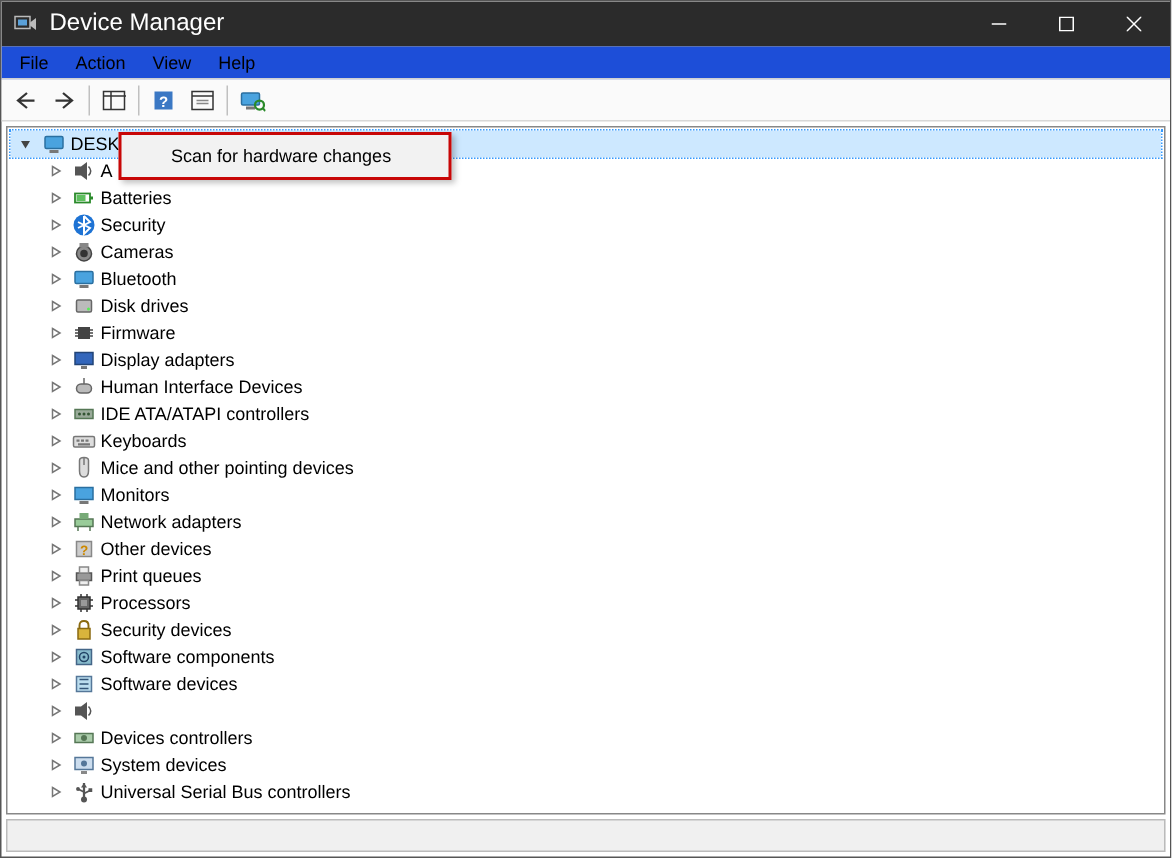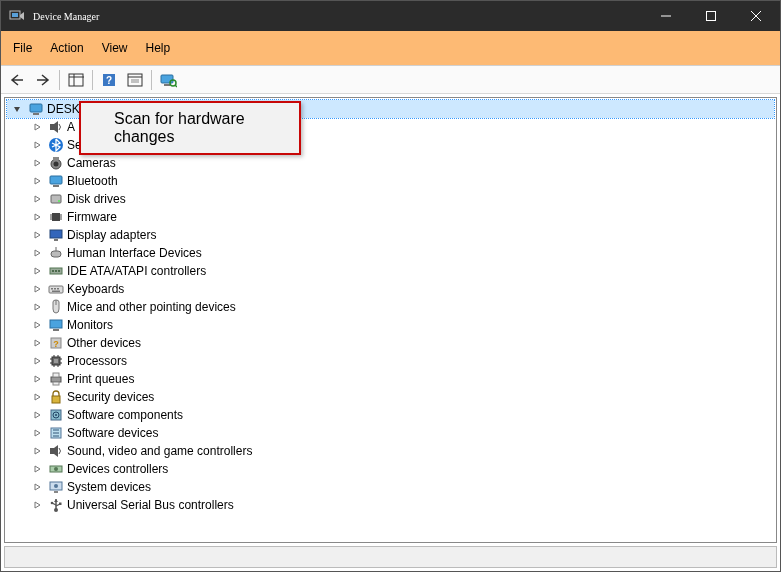--- a/index.html
+++ b/index.html
@@ -1,45 +1,45 @@
 <!DOCTYPE html>
 <html><head>
 <meta charset="utf-8">
 <style>
   * { box-sizing: border-box; }
   html, body { margin:0; padding:0; font-family: "Segoe UI", Tahoma, sans-serif; font-size: 12px; color:#000; background:#fff; }
   .window { width:781px; height:572px; border:1px solid #555; display:flex; flex-direction:column; background:#fff; overflow:hidden; }
   
   .titlebar { height:30px; background:#2b2b2b; color:#fff; display:flex; align-items:center; padding:0 2px 0 8px; }
   .titlebar .app-icon { width:16px; height:16px; margin-right:8px; display:flex; align-items:center; justify-content:center; }
-  .titlebar .title { flex:1; font-size:10px;font-family:Liberation Serif, serif; }
+  .titlebar .title { flex:1; font-size:16px; }
   .titlebar .win-btn { width:45px; height:30px; display:flex; align-items:center; justify-content:center; color:#fff; }
   .titlebar .win-btn svg { stroke:#fff; }
   
-  .menubar { height:22px; background:#fdba74; border-bottom:1px solid #d0d0d0; display:flex; align-items:center; padding:17px 4px; gap:2px; }
+  .menubar { height:22px; background:#1d4ed8; border-bottom:1px solid #d0d0d0; display:flex; align-items:center; padding:4px 4px; gap:2px; }
   .menubar .menu-item { padding:2px 8px; cursor:default; }
   
   .toolbar { height:28px; background:#fafafa; border-bottom:1px solid #d8d8d8; display:flex; align-items:center; padding:0 4px; gap:2px; }
   .tool-btn { width:24px; height:22px; display:flex; align-items:center; justify-content:center; border:1px solid transparent; cursor:default; }
   .tool-sep { width:1px; height:20px; background:#c0c0c0; margin:0 2px; }
   
   .content { flex:1; background:#fff; border:1px solid #888; margin:3px; padding:2px; overflow:auto; position:relative; }
   .tree { list-style:none; margin:0; padding:0; }
   .tree-root > li > .row { padding-left:4px; }
   .tree-children { list-style:none; margin:0; padding:0 0 0 20px; }
   .tree-children > li > .row { padding-left:4px; }
   .row { display:flex; align-items:center; height:18px; white-space:nowrap; cursor:default; }
   .row.selected { background:#cde8ff; outline:1px dotted #3399ff; }
   .expander { width:12px; height:12px; margin-right:2px; display:flex; align-items:center; justify-content:center; color:#555; }
   .expander svg { display:block; }
   .node-icon { width:16px; height:16px; margin:0 3px; display:flex; align-items:center; justify-content:center; }
   .node-label { font-size:12px; }
   
   .context-menu { position:absolute; left:74px; top:3px; width:222px; background:#f2f2f2; border:2px solid #c80707; box-shadow:2px 2px 4px rgba(0,0,0,0.25); padding:3px 3px; z-index:10; }
-  .context-item { padding:4px 18px 4px 30px; font-size:16px; cursor:default; }
+  .context-item { padding:4px 18px 4px 30px; font-size:12px; cursor:default; }
   
   .statusbar { height:22px; background:#f0f0f0; border-top:1px solid #d0d0d0; margin:0 3px 3px 3px; border:1px solid #bbb; }
 </style>
 </head>
 <body>
 
 <div class="window">
 
   <div class="titlebar">
     <span class="app-icon">
@@ -155,20 +155,35 @@
             </li>
             <li>
               <div class="row">
                 <span class="expander">
                   <svg width="10" height="10" viewBox="0 0 10 10">
                     <path d="M3 2 L8 5 L3 8 Z" fill="none" stroke="#777" stroke-width="1"></path>
                   </svg>
                 </span>
                 <span class="node-icon">
                   <svg width="16" height="16" viewBox="0 0 16 16">
+                    <use href="#ico-battery"></use>
+                  </svg>
+                </span>
+                <span class="node-label">Batteries</span>
+              </div>
+            </li>
+            <li>
+              <div class="row">
+                <span class="expander">
+                  <svg width="10" height="10" viewBox="0 0 10 10">
+                    <path d="M3 2 L8 5 L3 8 Z" fill="none" stroke="#777" stroke-width="1"></path>
+                  </svg>
+                </span>
+                <span class="node-icon">
+                  <svg width="16" height="16" viewBox="0 0 16 16">
                     <use href="#ico-bluetooth"></use>
                   </svg>
                 </span>
                 <span class="node-label">Security</span>
               </div>
             </li>
             <li>
               <div class="row">
                 <span class="expander">
                   <svg width="10" height="10" viewBox="0 0 10 10">
@@ -320,65 +335,80 @@
             </li>
             <li>
               <div class="row">
                 <span class="expander">
                   <svg width="10" height="10" viewBox="0 0 10 10">
                     <path d="M3 2 L8 5 L3 8 Z" fill="none" stroke="#777" stroke-width="1"></path>
                   </svg>
                 </span>
                 <span class="node-icon">
                   <svg width="16" height="16" viewBox="0 0 16 16">
+                    <use href="#ico-network"></use>
+                  </svg>
+                </span>
+                <span class="node-label">Network adapters</span>
+              </div>
+            </li>
+            <li>
+              <div class="row">
+                <span class="expander">
+                  <svg width="10" height="10" viewBox="0 0 10 10">
+                    <path d="M3 2 L8 5 L3 8 Z" fill="none" stroke="#777" stroke-width="1"></path>
+                  </svg>
+                </span>
+                <span class="node-icon">
+                  <svg width="16" height="16" viewBox="0 0 16 16">
                     <use href="#ico-other"></use>
                   </svg>
                 </span>
                 <span class="node-label">Other devices</span>
               </div>
             </li>
             <li>
               <div class="row">
                 <span class="expander">
                   <svg width="10" height="10" viewBox="0 0 10 10">
                     <path d="M3 2 L8 5 L3 8 Z" fill="none" stroke="#777" stroke-width="1"></path>
                   </svg>
                 </span>
                 <span class="node-icon">
                   <svg width="16" height="16" viewBox="0 0 16 16">
+                    <use href="#ico-printer"></use>
+                  </svg>
+                </span>
+                <span class="node-label">Print queues</span>
+              </div>
+            </li>
+            <li>
+              <div class="row">
+                <span class="expander">
+                  <svg width="10" height="10" viewBox="0 0 10 10">
+                    <path d="M3 2 L8 5 L3 8 Z" fill="none" stroke="#777" stroke-width="1"></path>
+                  </svg>
+                </span>
+                <span class="node-icon">
+                  <svg width="16" height="16" viewBox="0 0 16 16">
                     <use href="#ico-cpu"></use>
                   </svg>
                 </span>
                 <span class="node-label">Processors</span>
               </div>
             </li>
             <li>
               <div class="row">
                 <span class="expander">
                   <svg width="10" height="10" viewBox="0 0 10 10">
                     <path d="M3 2 L8 5 L3 8 Z" fill="none" stroke="#777" stroke-width="1"></path>
                   </svg>
                 </span>
                 <span class="node-icon">
                   <svg width="16" height="16" viewBox="0 0 16 16">
-                    <use href="#ico-printer"></use>
-                  </svg>
-                </span>
-                <span class="node-label">Print queues</span>
-              </div>
-            </li>
-            <li>
-              <div class="row">
-                <span class="expander">
-                  <svg width="10" height="10" viewBox="0 0 10 10">
-                    <path d="M3 2 L8 5 L3 8 Z" fill="none" stroke="#777" stroke-width="1"></path>
-                  </svg>
-                </span>
-                <span class="node-icon">
-                  <svg width="16" height="16" viewBox="0 0 16 16">
                     <use href="#ico-security"></use>
                   </svg>
                 </span>
                 <span class="node-label">Security devices</span>
               </div>
             </li>
             <li>
               <div class="row">
                 <span class="expander">
                   <svg width="10" height="10" viewBox="0 0 10 10">
@@ -413,21 +443,20 @@
                 <span class="expander">
                   <svg width="10" height="10" viewBox="0 0 10 10">
                     <path d="M3 2 L8 5 L3 8 Z" fill="none" stroke="#777" stroke-width="1"></path>
                   </svg>
                 </span>
                 <span class="node-icon">
                   <svg width="16" height="16" viewBox="0 0 16 16">
                     <use href="#ico-sound"></use>
                   </svg>
                 </span>
-                <span class="node-label">Sound, video and game controllers</span>
               </div>
             </li>
             <li>
               <div class="row">
                 <span class="expander">
                   <svg width="10" height="10" viewBox="0 0 10 10">
                     <path d="M3 2 L8 5 L3 8 Z" fill="none" stroke="#777" stroke-width="1"></path>
                   </svg>
                 </span>
                 <span class="node-icon">

